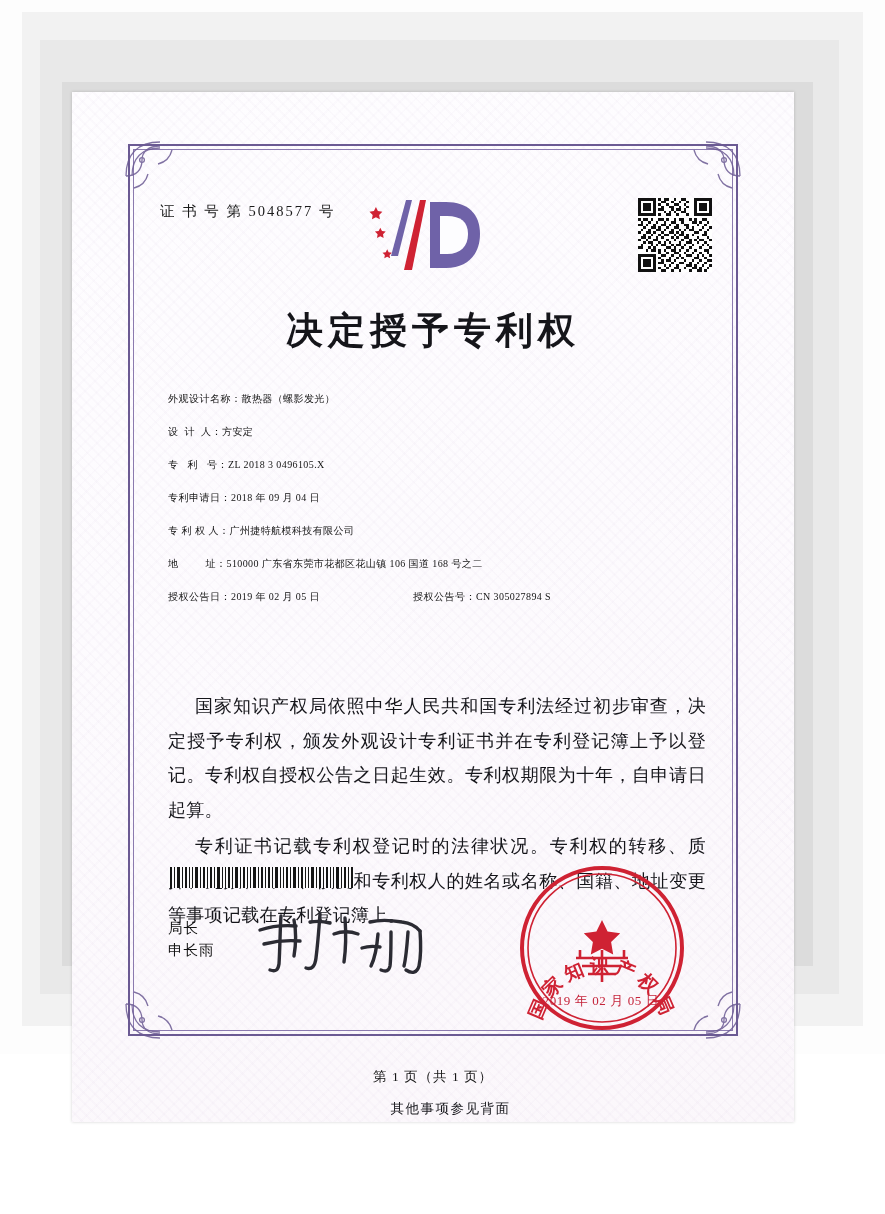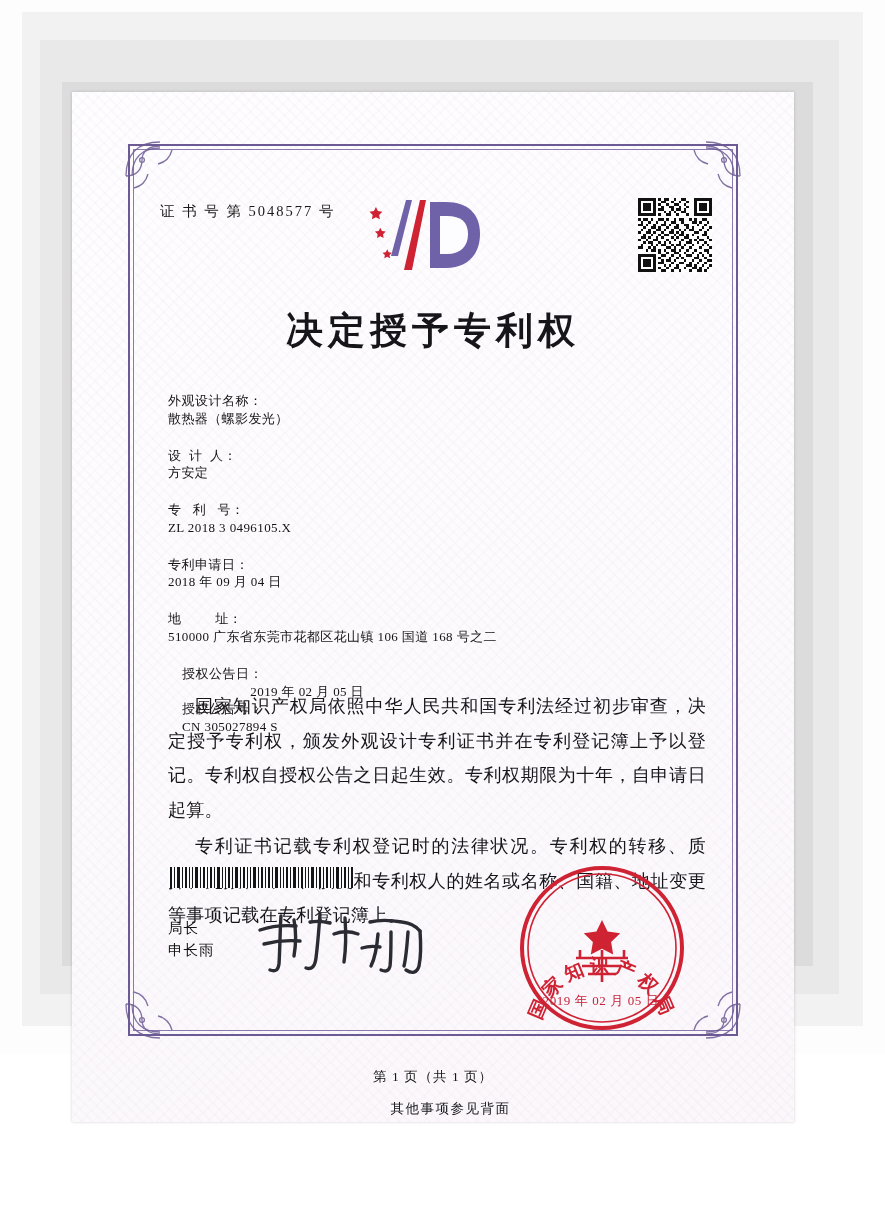--- a/index.html
+++ b/index.html
@@ -128,45 +128,42 @@
   .fields {
     position: absolute;
     left: 96px;
     right: 88px;
     top: 300px;
   }
   .field-row {
     display: flex;
     align-items: baseline;
     margin-bottom: 19.5px;
-    font-size: 13px;
+    font-size: 10px;
     color: #141414;
     line-height: 1.35;
-    flex-direction: column;
   }
   .field-label {
     flex: 0 0 auto;
     white-space: pre;
     letter-spacing: 0.5px;
   }
   .field-value {
     flex: 1 1 auto;
     letter-spacing: 0.4px;
     font-family: "Liberation Serif", serif;
-    text-align: right;
   }
   .field-row.split .field-value {
     flex: 0 0 auto;
     min-width: 182px;
   }
   .field-label2 {
     flex: 0 0 auto;
     white-space: pre;
     letter-spacing: 0.5px;
-    margin-left: 14px;
   }
   .field-value2 {
     flex: 1 1 auto;
     letter-spacing: 0.4px;
   }
 
   
   .paras {
     position: absolute;
     left: 96px;
@@ -561,20 +558,24 @@
       </div>
       <div class="field-row">
         <span class="field-label">专   利   号：</span>
         <span class="field-value">ZL 2018 3 0496105.X</span>
       </div>
       <div class="field-row">
         <span class="field-label">专利申请日：</span>
         <span class="field-value">2018 年 09 月 04 日</span>
       </div>
       <div class="field-row">
+        <span class="field-label">专 利 权 人：</span>
+        <span class="field-value">广州捷特航模科技有限公司</span>
+      </div>
+      <div class="field-row">
         <span class="field-label">地         址：</span>
         <span class="field-value">510000 广东省东莞市花都区花山镇 106 国道 168 号之二</span>
       </div>
       <div class="field-row split">
         <span class="field-label">授权公告日：</span>
         <span class="field-value">2019 年 02 月 05 日</span>
         <span class="field-label2">授权公告号：</span>
         <span class="field-value2">CN 305027894 S</span>
       </div>
     </div>

